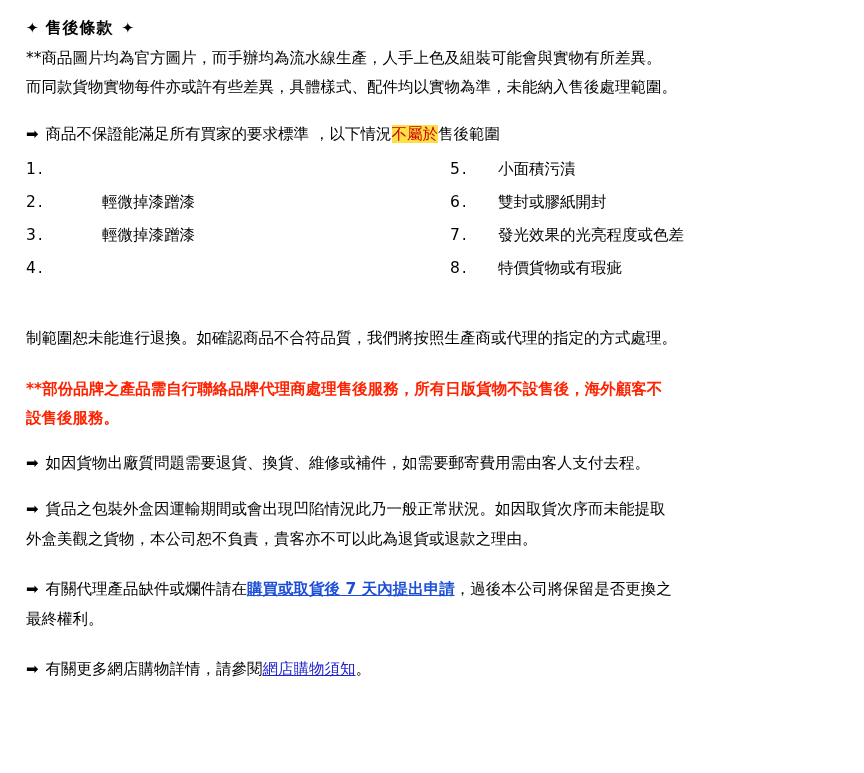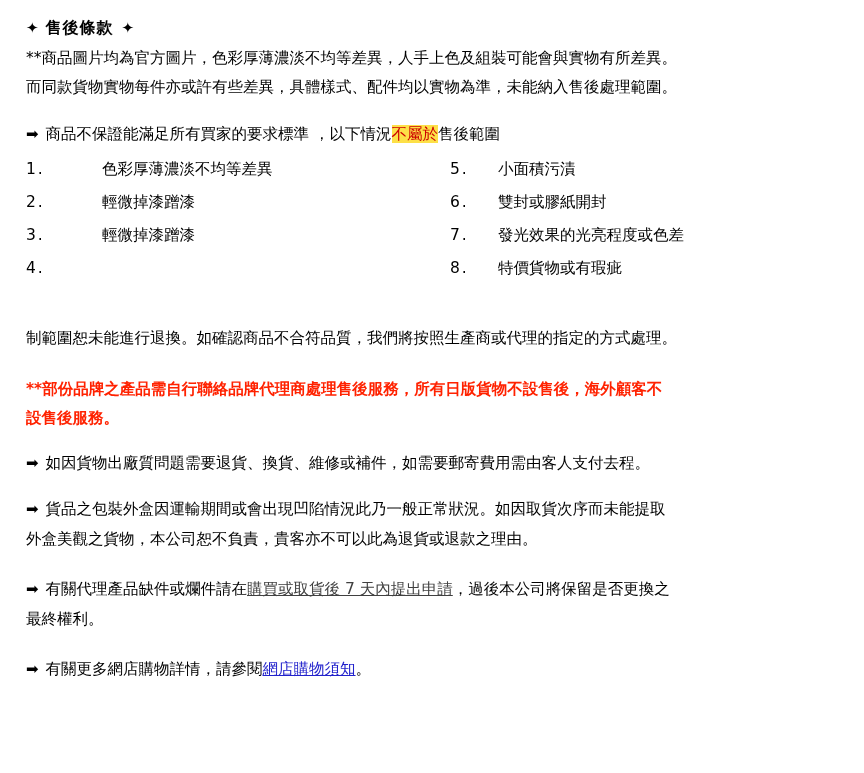--- a/index.html
+++ b/index.html
@@ -56,23 +56,23 @@
   }
   .hl-yellow {
     background: #fde047;
     color: #cc0000;
   }
   .red-bold {
     color: #ff2200;
     font-weight: bold;
   }
   .red-underline {
-    color: #404040;
+    color: #1d4ed8;
     text-decoration: underline;
-    font-weight: normal;
+    font-weight: bold;
   }
   .link {
     color: #2222cc;
     text-decoration: underline;
     cursor: pointer;
   }
   .lists {
     display: flex;
     width: 100%;
     margin-top: 8px;
@@ -112,34 +112,33 @@
 </style>
 </head>
 <body>
 
 <div class="page">
 
   <div class="title-line">
     <span class="diamond">✦</span><span>售後條款</span><span class="diamond right">✦</span>
   </div>
 
-  <p class="para">**商品圖片均為官方圖片，色彩厚薄濃淡不均等差異，人手上色及組裝可能會與實物有所差異。</p>
+  <p class="para">**商品圖片均為官方圖片，而手辦均為流水線生產，人手上色及組裝可能會與實物有所差異。</p>
   <p class="para">而同款貨物實物每件亦或許有些差異，具體樣式、配件均以實物為準，未能納入售後處理範圍。</p>
 
   <div class="block-gap-1"></div>
 
   <p class="bullet-para">
     <span class="arrow">➡</span><span>商品不保證能滿足所有買家的要求標準 ，以下情況</span><span class="hl-yellow">不屬於</span><span>售後範圍</span>
   </p>
 
   <div class="lists">
     <div class="list-col">
       <div class="list-row">
         <span class="list-num">1.</span>
-        <span class="list-text">色彩厚薄濃淡不均等差異</span>
       </div>
       <div class="list-row">
         <span class="list-num">2.</span>
         <span class="list-text">輕微掉漆蹭漆</span>
       </div>
       <div class="list-row">
         <span class="list-num">3.</span>
         <span class="list-text">輕微掉漆蹭漆</span>
       </div>
       <div class="list-row">

